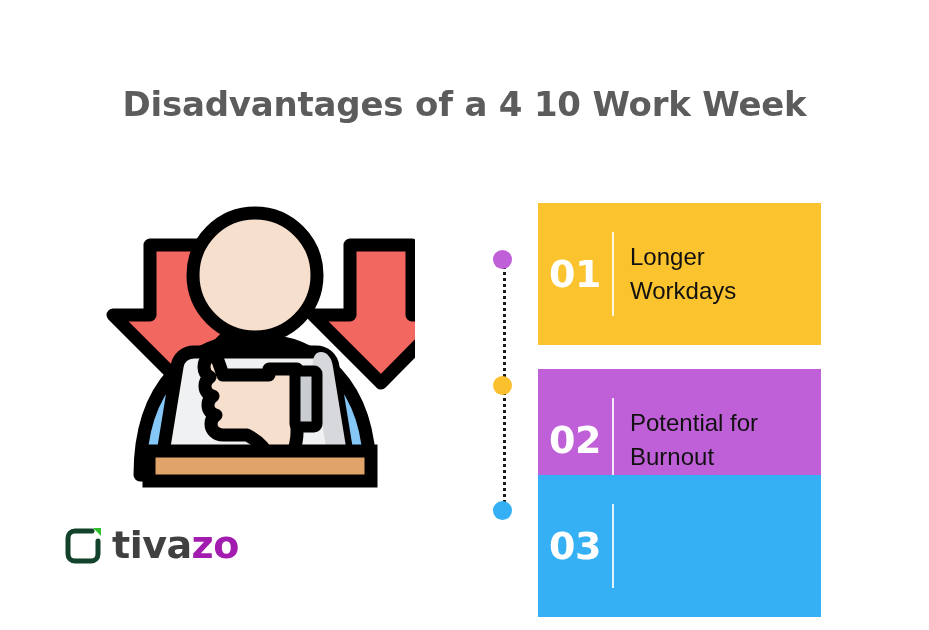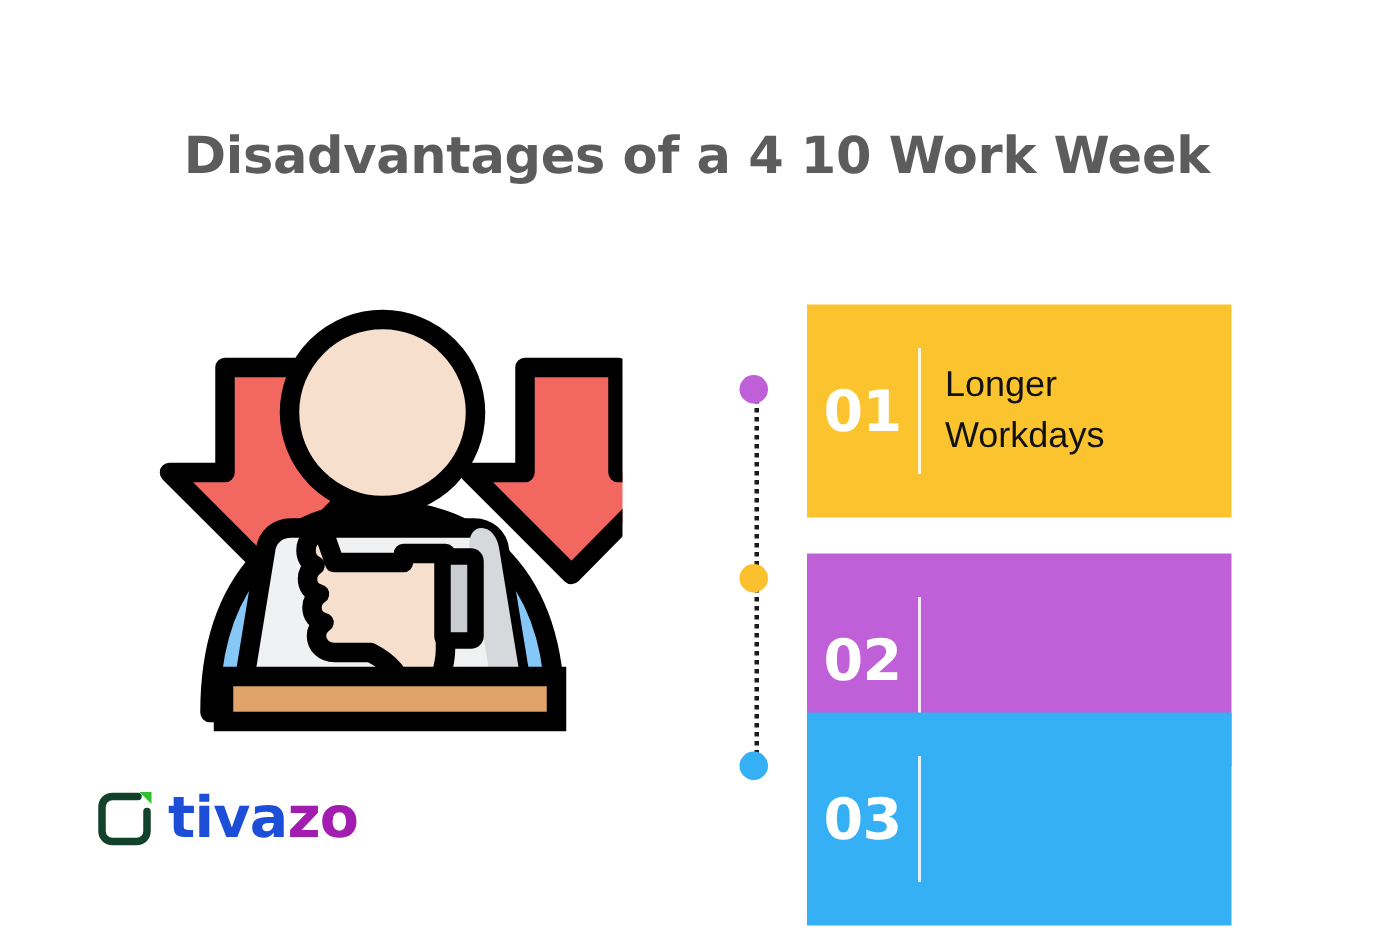--- a/index.html
+++ b/index.html
@@ -132,21 +132,21 @@
     flex: 0 0 42px;
     margin-right: 8px;
   }
   #logo-text {
     font-family: "DejaVu Sans", sans-serif;
     font-size: 38px;
     font-weight: bold;
     letter-spacing: -0.5px;
     line-height: 1;
   }
-  .logo-part-a { color: #1d4ed8; }
+  .logo-part-a { color: #404040; }
   .logo-part-b { color: #a21caf; }
 </style>
 </head>
 <body style="background: rgb(255, 255, 255);">
 
 <div id="page">
 
   <div id="title" style="color: rgb(92, 92, 92); margin-top: 14px;">Disadvantages of a 4 10 Work Week</div>
 
   <div id="illustration">
@@ -195,20 +195,21 @@
 
   <div class="card" id="card-1" style="background: rgb(251, 195, 45);">
     <div class="card-num">01</div>
     <div class="card-divider"></div>
     <div class="card-label">Longer Workdays</div>
   </div>
 
   <div class="card" id="card-2" style="background: rgb(192, 96, 216);">
     <div class="card-num">02</div>
     <div class="card-divider"></div>
+    <div class="card-label">Potential for Burnout</div>
   </div>
 
   <div class="card" id="card-3" style="background: rgb(53, 176, 245); margin-top: 20px;">
     <div class="card-num">03</div>
     <div class="card-divider"></div>
   </div>
 
   <div id="logo">
     <div id="logo-mark">
       <svg width="42" height="42" viewBox="0 0 42 42" xmlns="http://www.w3.org/2000/svg">

